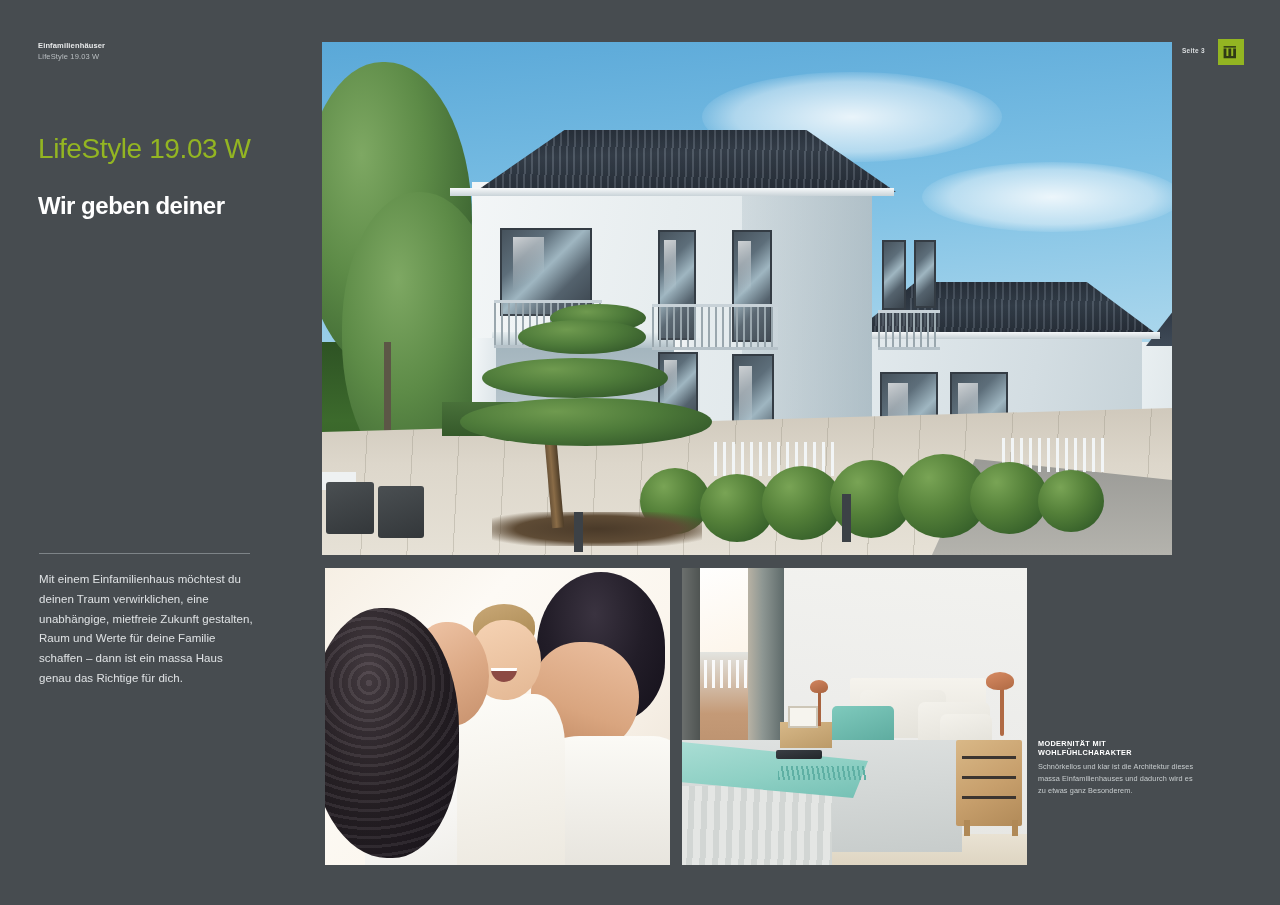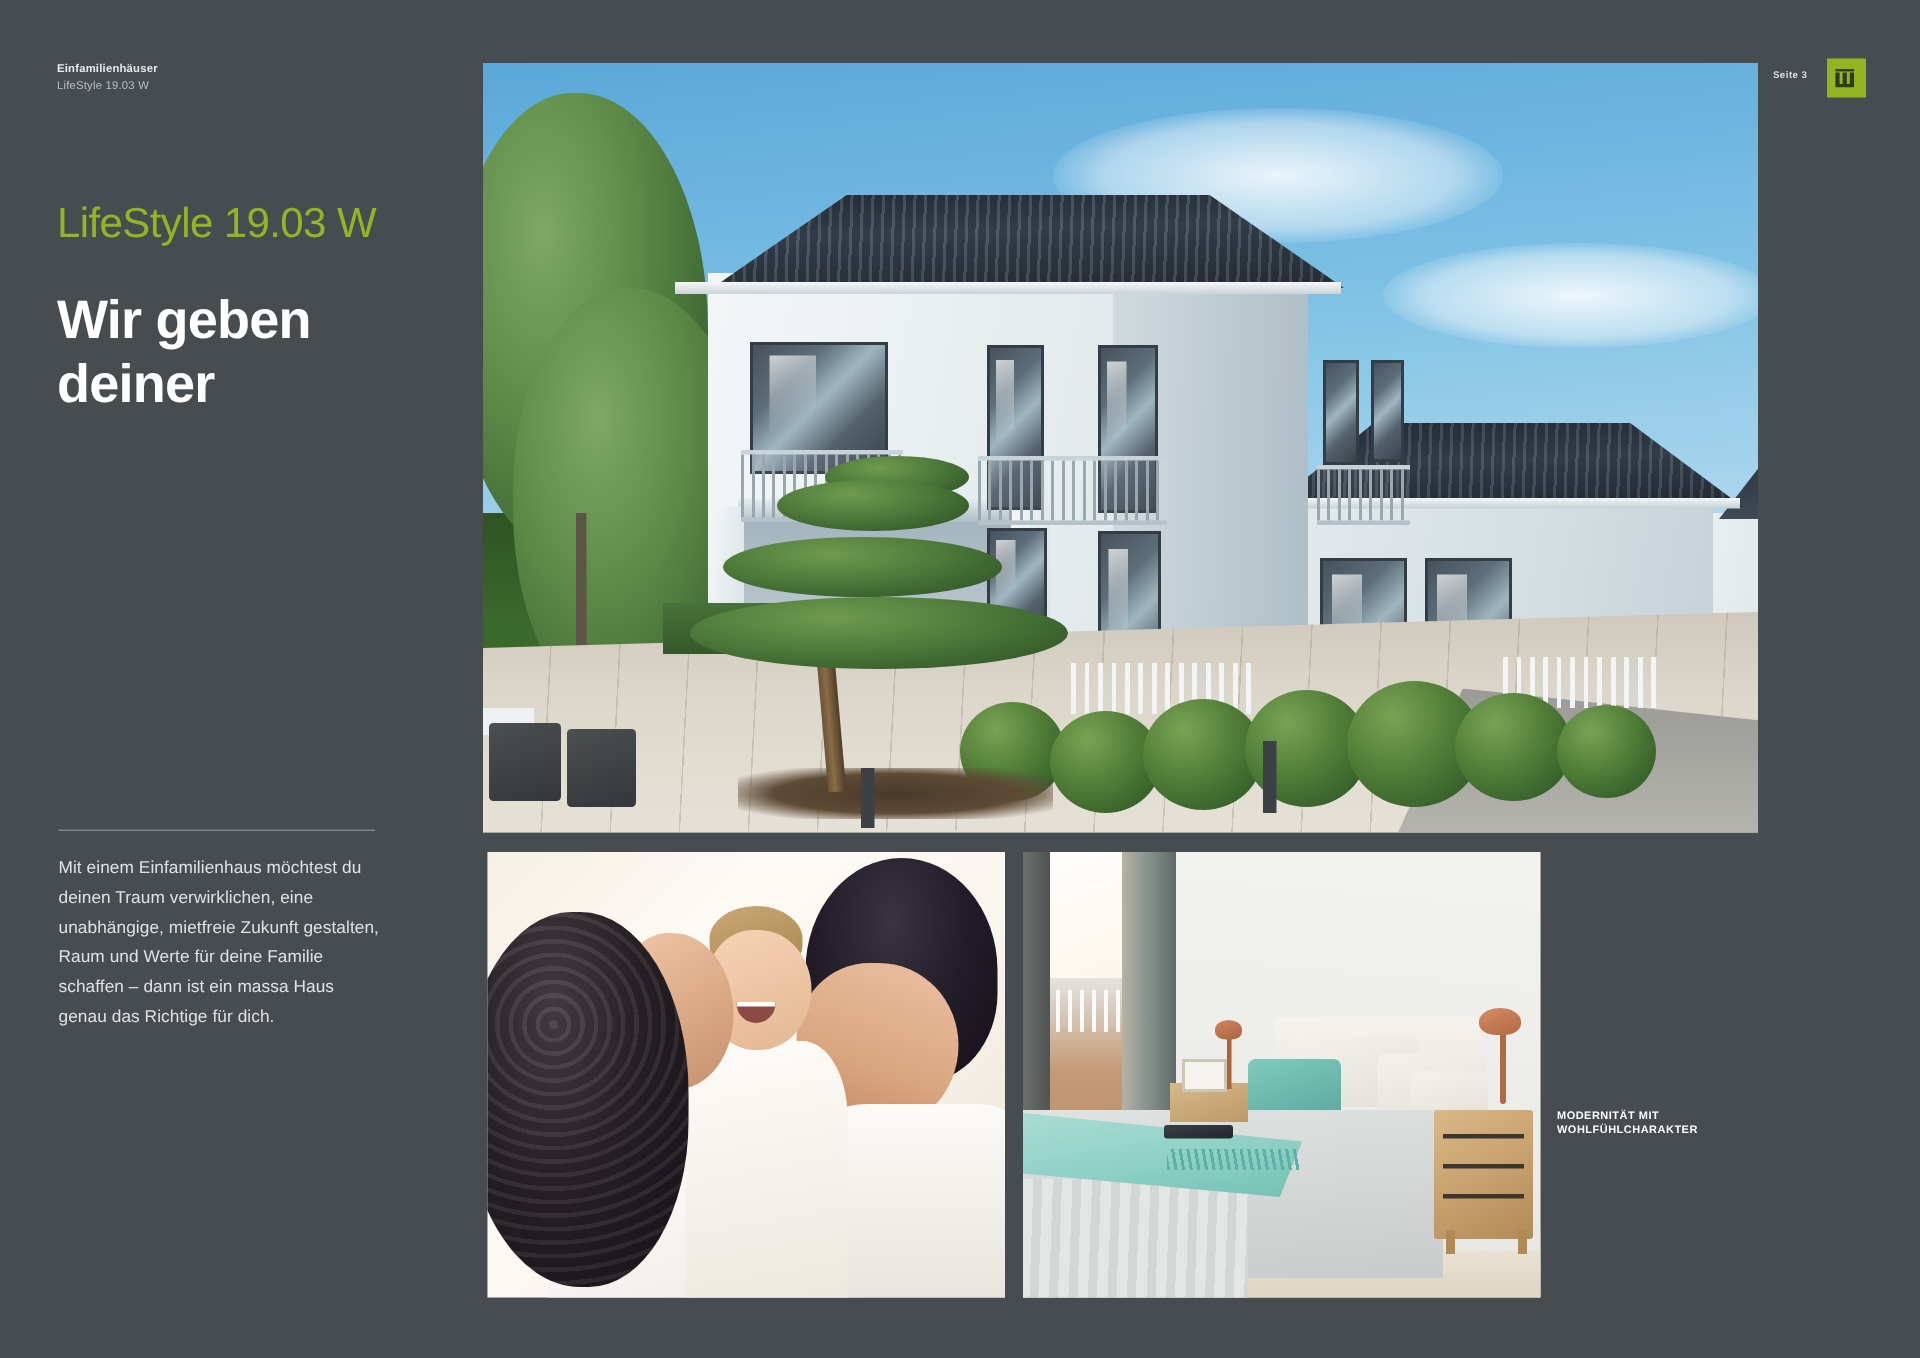--- a/index.html
+++ b/index.html
@@ -70,21 +70,21 @@
   .eyebrow {
     font-size: 28px;
     font-weight: normal;
     color: #93b522;
     letter-spacing: -0.4px;
     line-height: 1.05;
     white-space: nowrap;
   }
   .headline {
     margin-top: 29px;
-    font-size: 36px;
+    font-size: 24px;
     font-weight: bold;
     color: #ffffff;
     line-height: 1.17;
     letter-spacing: -0.5px;
   }
 
   .rule {
     position: absolute;
     left: 39px;
     top: 553px;
@@ -672,13 +672,14 @@
   <div class="ns-drawer nd2"></div>
   <div class="ns-drawer nd3"></div>
   <div class="ns-leg nsl1"></div>
   <div class="ns-leg nsl2"></div>
   <div class="lamp-arm"></div>
   <div class="lamp-shade"></div>
 </div>
 
 <div class="caption">
   <div class="caption-title">MODERNITÄT MIT WOHLFÜHLCHARAKTER</div>
+  <div class="caption-body">Schnörkellos und klar ist die Architektur dieses massa Einfamilienhauses und dadurch wird es zu etwas ganz Besonderem.</div>
 </div>
 
 </body></html>

